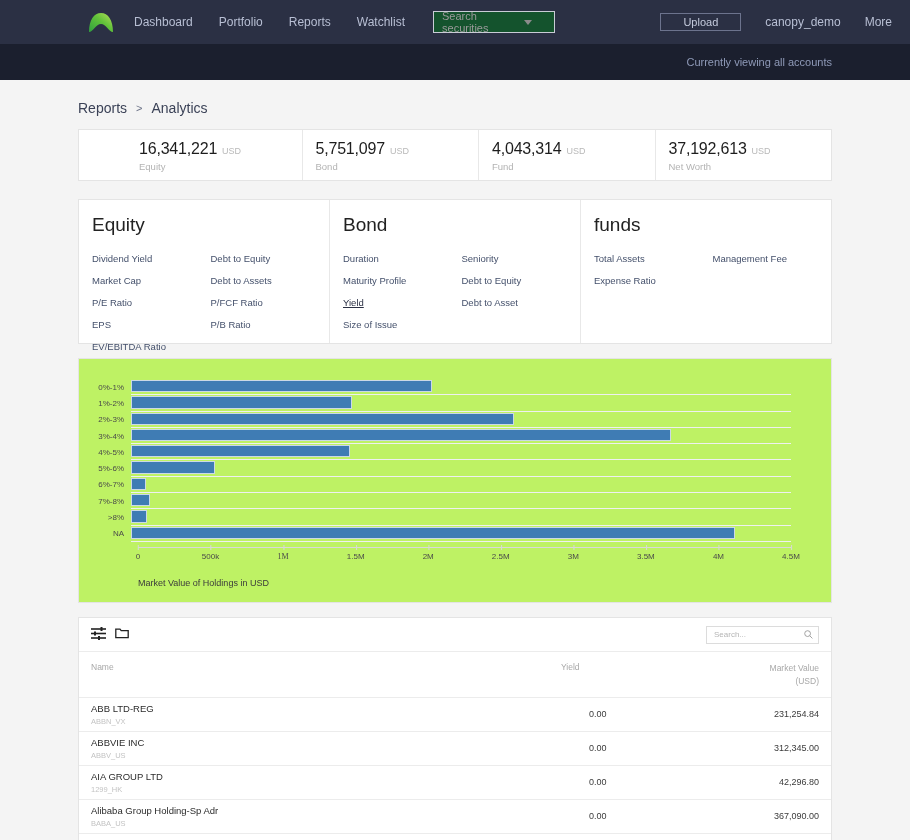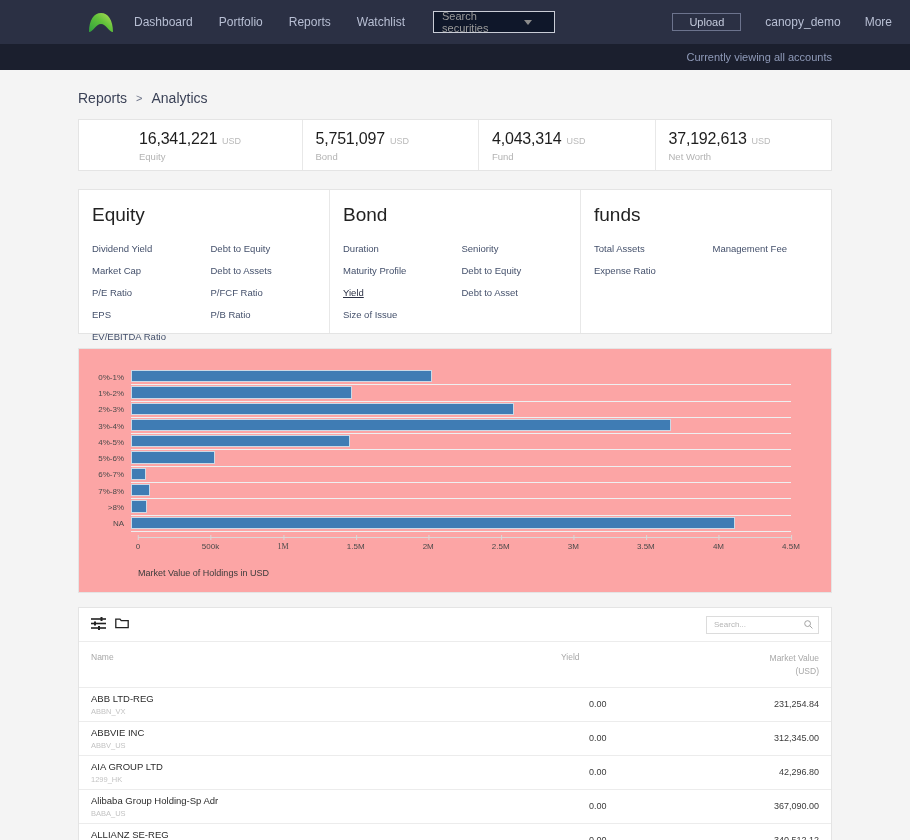--- a/index.html
+++ b/index.html
@@ -23,42 +23,42 @@
   .logo {
     position:absolute; left:88px; top:11px;
     width:26px; height:22px;
   }
   .nav-links { display:flex; align-items:center; margin-left:46px; }
   .nav-link {
     color:#b8bfd4; font-size:12px; margin-right:26px;
     text-decoration:none; white-space:nowrap; cursor:pointer;
   }
   .search-box {
-    width:120px; height:22px; background:#0f172a; border:1px solid #c9ccd6;
+    width:120px; height:22px; background:#14532d; border:1px solid #c9ccd6;
     display:flex; align-items:center; padding:0 22px 0 8px;
     margin-left:2px; width:122px;
   }
   .search-box .ph { color:#9a9a9a; font-size:11px; flex:1; }
   .search-box .caret {
     width:0; height:0; border-left:4px solid transparent;
     border-right:4px solid transparent; border-top:5px solid #8b8b8b;
   }
   .nav-right {
     margin-left:auto; display:flex; align-items:center;
   }
   .upload-btn {
     color:#c5cbdd; font-size:11px; border:1px solid #6c738d;
-    padding:2px 16px; margin-right:24px; cursor:pointer;
+    padding:2px 22px; margin-right:24px; cursor:pointer;
   }
   .nav-right .nav-link { margin-right:24px; }
   .nav-right .nav-link:last-child { margin-right:4px; }
 
   
   .subbar {
-    height:26px; background:#1b1f2e;
+    height:36px; background:#1b1f2e;
     display:flex; align-items:center; justify-content:flex-end;
     padding-right:78px;
   }
   .subbar span { color:#8f9ab8; font-size:11px; }
 
   
   .page { padding:0 78px; }
 
   .breadcrumb {
     padding:20px 0 13px 0;
@@ -101,21 +101,21 @@
   .panel-cols { display:flex; }
   .panel-col { width:50%; }
   .metric {
     font-size:9.5px; color:#44506b; margin-bottom:9px;
     cursor:pointer; display:inline-block;
   }
   .metric.active { text-decoration:underline; color:#2b3044; }
 
   
   .chart-card {
-    background:#fca5a5; border:1px solid #e4e4e4; margin-top:14px;
+    background:#bef264; border:1px solid #e4e4e4; margin-top:14px;
     height:245px; padding:14px 18px 8px 8px; position:relative;
   }
   .chart-area { position:relative; width:100%; height:100%; }
   .chart-rows { position:absolute; left:0; top:6px; right:22px; bottom:50px; }
   .crow {
     height:16.3px; display:flex; align-items:center; position:relative;
     margin-bottom:0;
   }
   .crow-lbl {
     width:44px; text-align:right; padding-right:7px;

